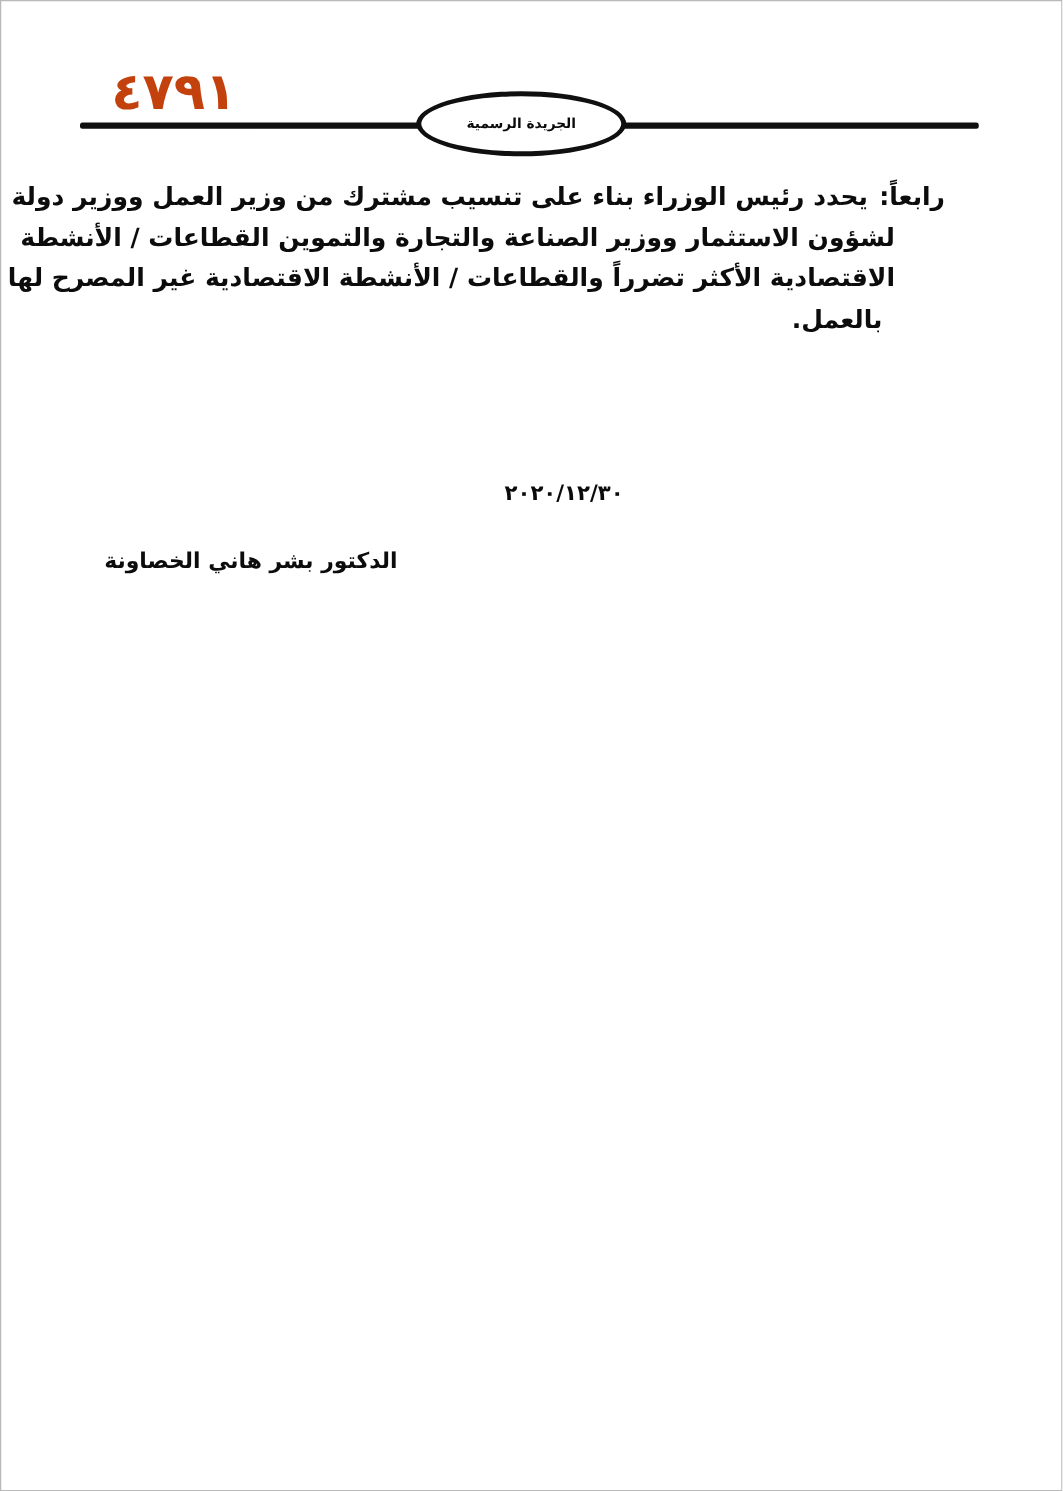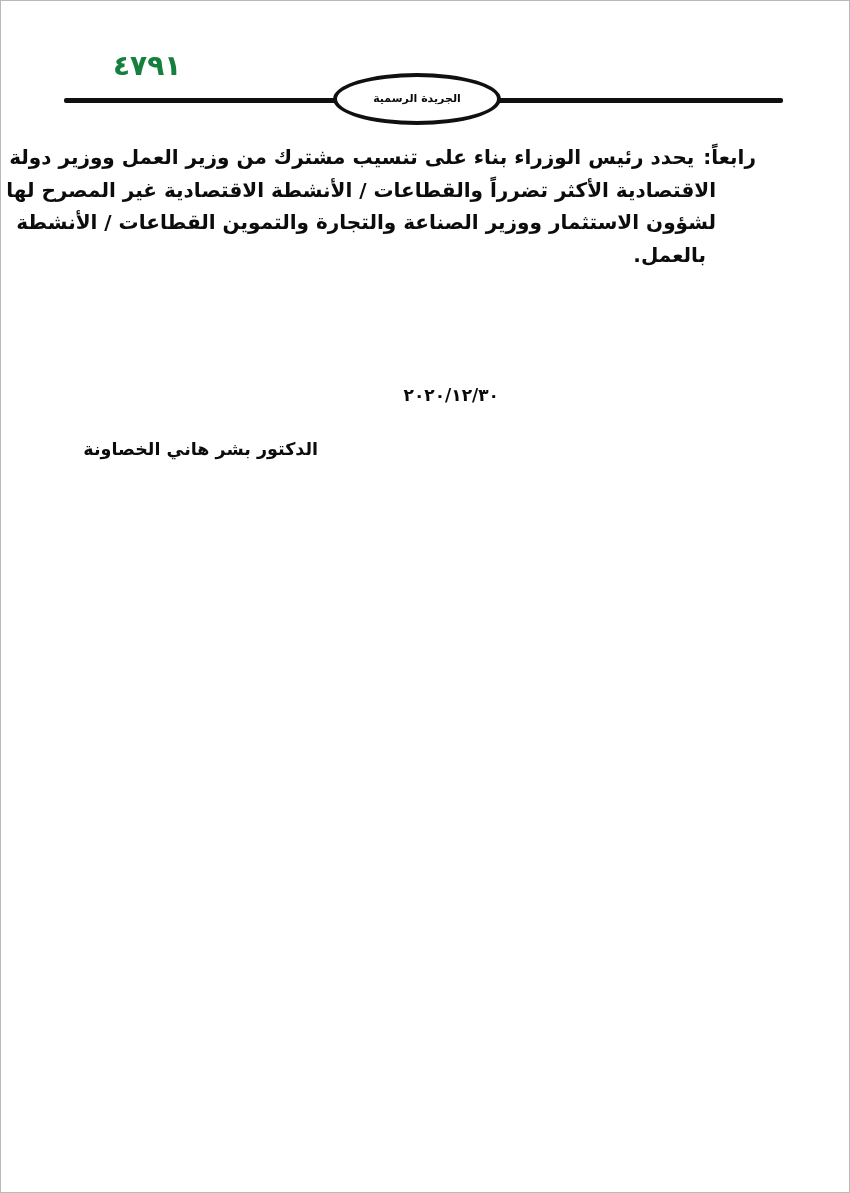--- a/index.html
+++ b/index.html
@@ -13,26 +13,26 @@
     width: 850px;
     height: 1193px;
     background: #ffffff;
     border: 1px solid #b9b9b9;
     overflow: hidden;
   }
 
   
   .page-number {
     position: absolute;
-    left: 112px;
+    left: 88px;
     top: 48px;
-    font-size: 28px;
+    font-size: 41px;
     font-weight: bold;
     letter-spacing: 2px;
-    color: #15803d;
+    color: #c2410c;
   }
   .gazette-rule {
     position: absolute;
     left: 63px;
     top: 97px;
     width: 719px;
     height: 5px;
     background: #101010;
     border-radius: 2px;
   }
@@ -119,22 +119,22 @@
   <div class="gazette-rule"></div>
 
   <div class="gazette-badge">
     <span class="badge-label">الجريدة الرسمية</span>
   </div>
 
   <div class="para para-rabaan">
     <div class="pline">
       <span class="para-label">رابعاً:</span><span>يحدد رئيس الوزراء بناء على تنسيب مشترك من وزير العمل ووزير دولة</span>
     </div>
+    <div class="pline pline-indent">لشؤون الاستثمار ووزير الصناعة والتجارة والتموين القطاعات / الأنشطة</div>
     <div class="pline pline-indent">الاقتصادية الأكثر تضرراً والقطاعات / الأنشطة الاقتصادية غير المصرح لها</div>
-    <div class="pline pline-indent">لشؤون الاستثمار ووزير الصناعة والتجارة والتموين القطاعات / الأنشطة</div>
     <div class="pline pline-lastline">بالعمل.</div>
   </div>
 
 
   <div class="issue-date">
     <span dir="ltr">٢٠٢٠/١٢/٣٠</span>
   </div>
 
   <div class="signature-block">
     <div class="signature-name">الدكتور بشر هاني الخصاونة</div>

